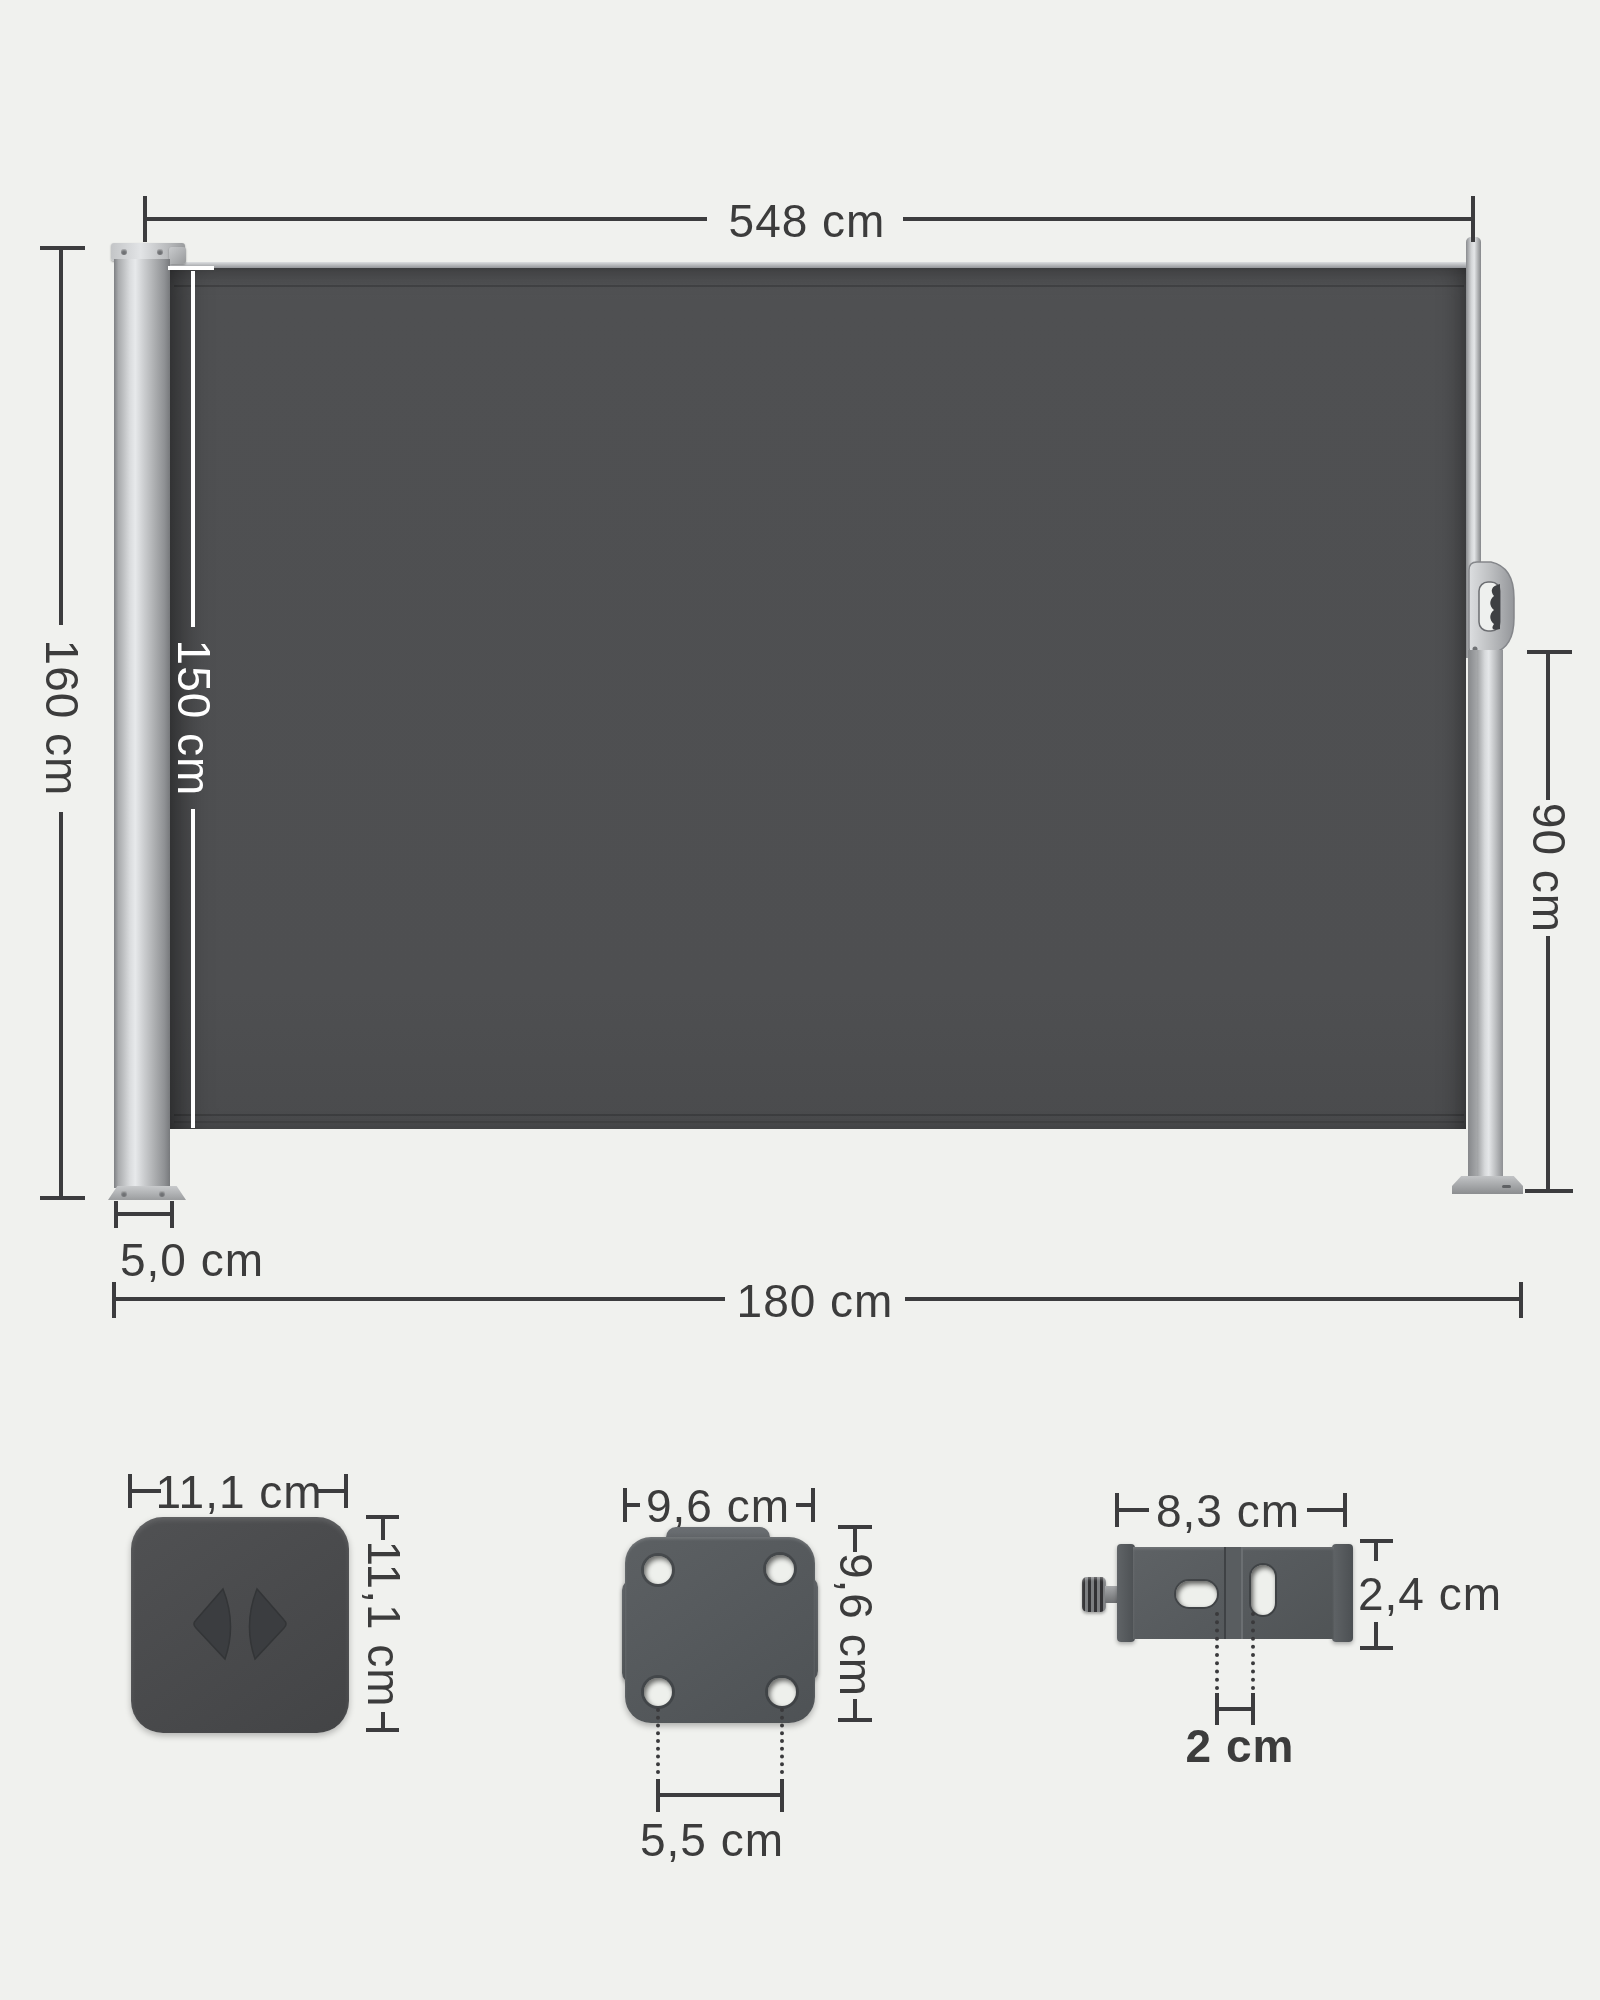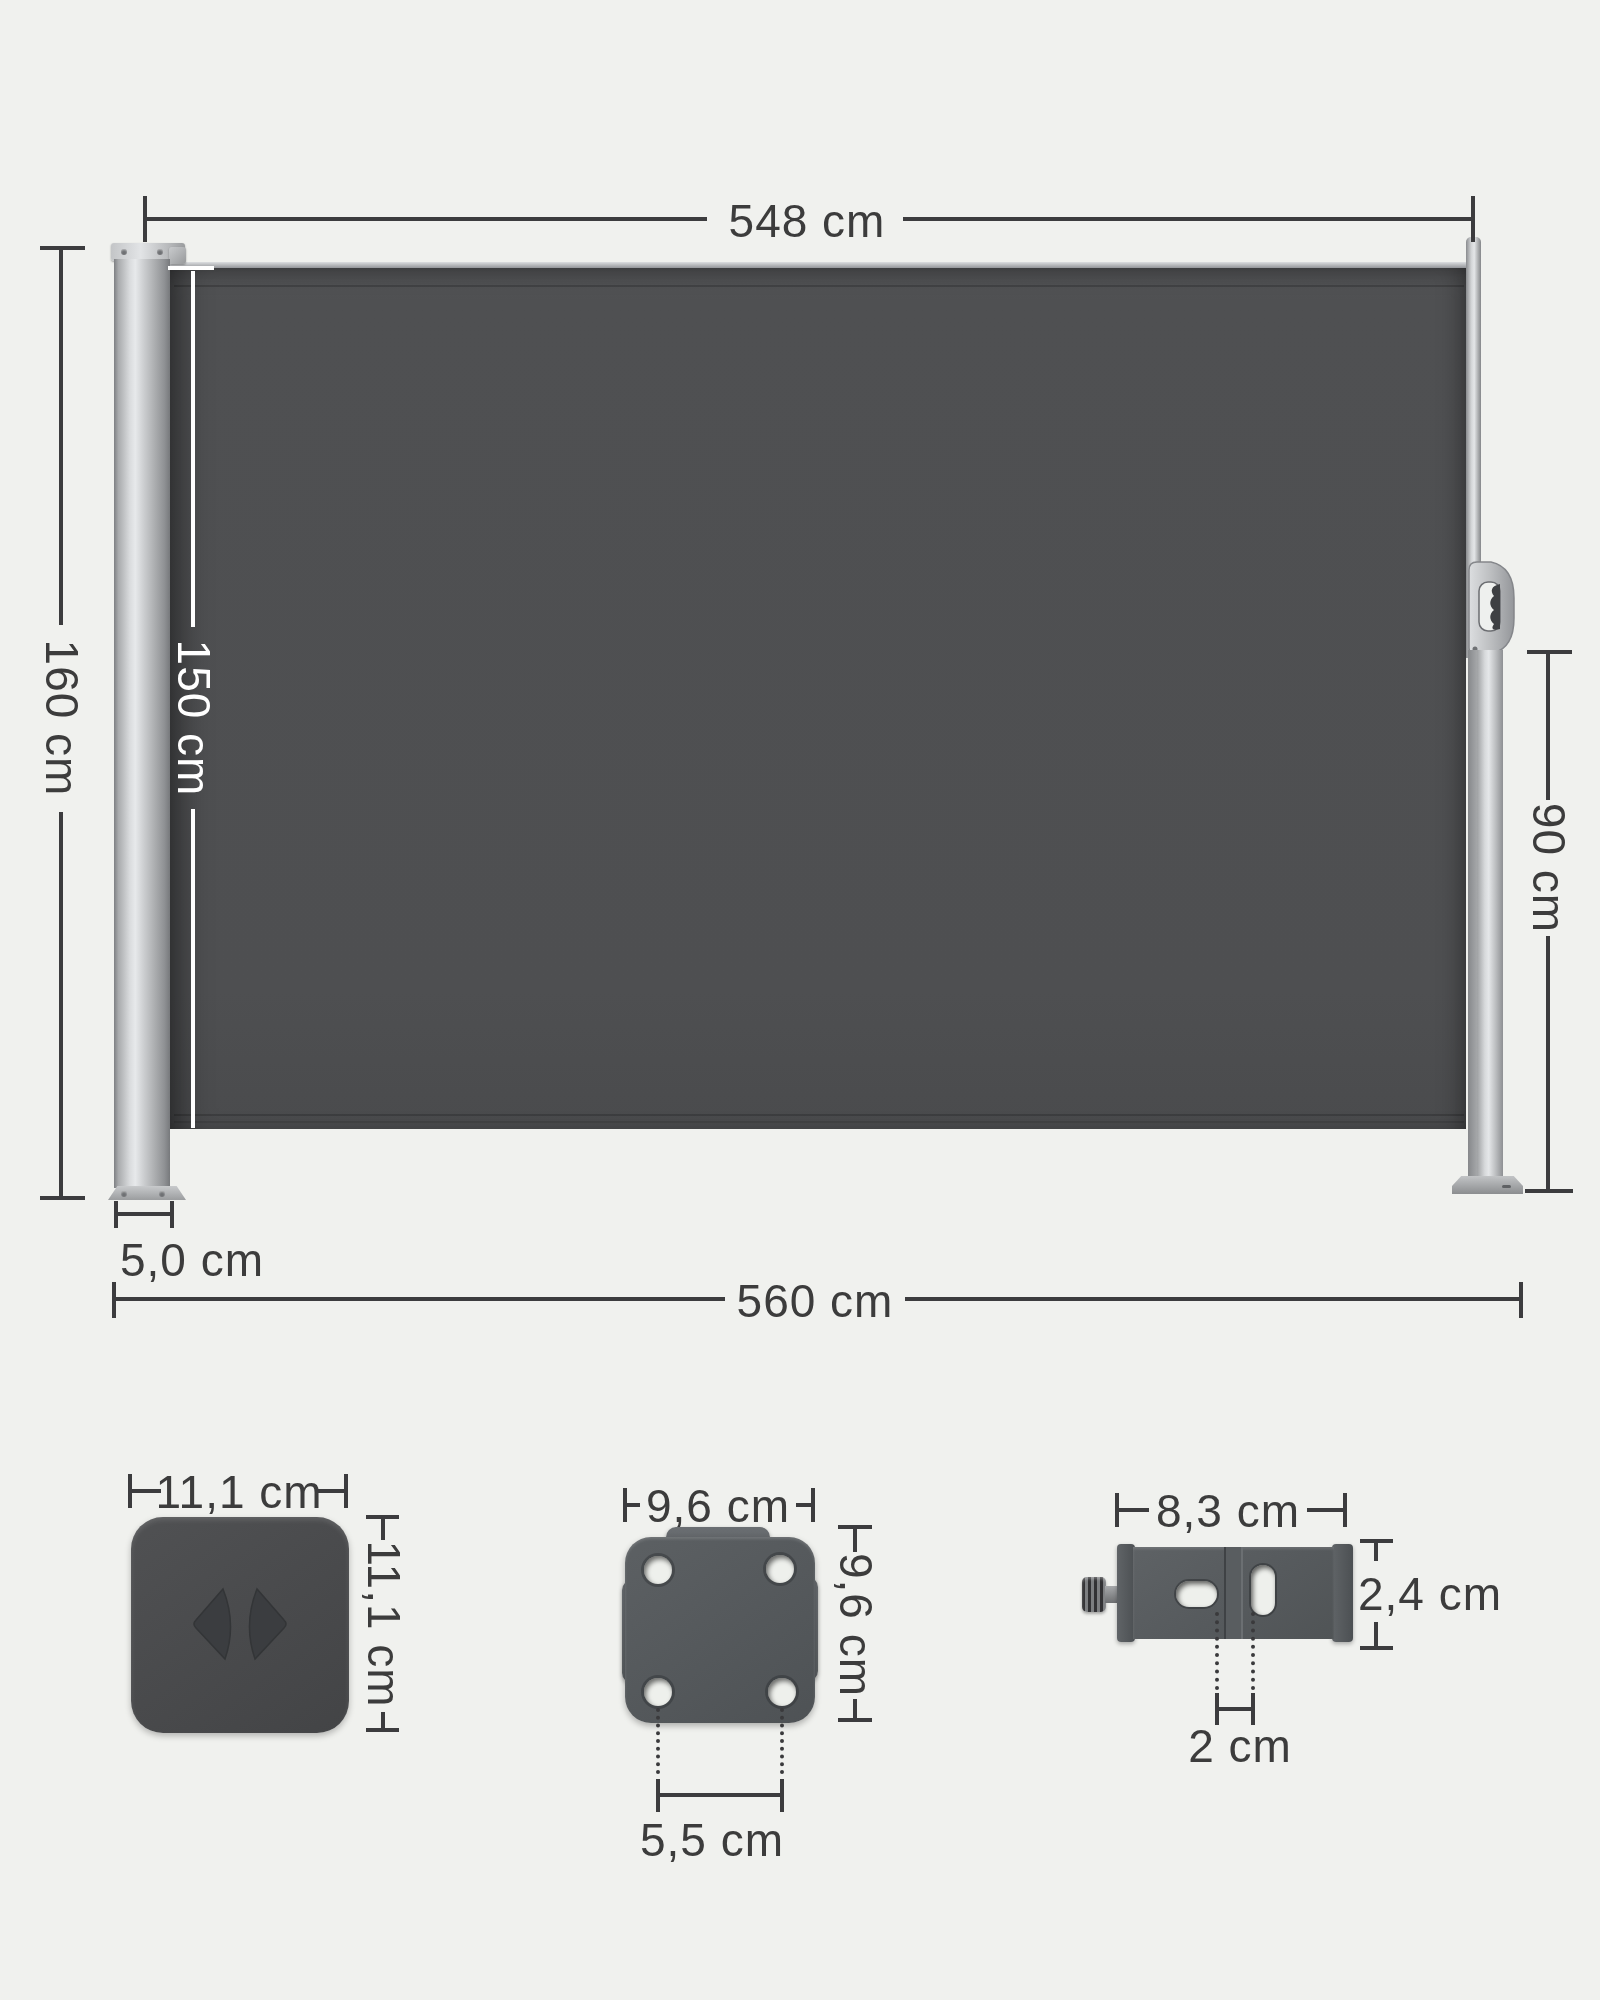--- a/index.html
+++ b/index.html
@@ -131,21 +131,21 @@
   <div>
     <div class="dl" style="left:114px;top:1201px;width:4px;height:27px;"></div>
     <div class="dl" style="left:117px;top:1212px;width:54px;height:4px;"></div>
     <div class="dl" style="left:170px;top:1201px;width:4px;height:27px;"></div>
     <span class="lbl" style="left:192px;top:1260px;">5,0 cm</span>
   </div>
 
   <div>
     <div class="dl" style="left:112px;top:1282px;width:4px;height:36px;"></div>
     <div class="dl" style="left:115px;top:1297px;width:610px;height:4px;"></div>
-    <span class="lbl" style="left:815px;top:1301px;">560 cm</span>
+    <span class="lbl" style="left:815px;top:1301px;">180 cm</span>
     <div class="dl" style="left:905px;top:1297px;width:616px;height:4px;"></div>
     <div class="dl" style="left:1519px;top:1282px;width:4px;height:36px;"></div>
   </div>
 
   <div>
 
     <div class="dl" style="left:128px;top:1474px;width:4px;height:34px;"></div>
     <div class="dl" style="left:132px;top:1489px;width:29px;height:4px;"></div>
     <span class="lbl" style="left:239px;top:1492px;">11,1 cm</span>
     <div class="dl" style="left:317px;top:1489px;width:29px;height:4px;"></div>
@@ -230,16 +230,16 @@
     <div class="dl" style="left:1374px;top:1543px;width:4px;height:18px;"></div>
     <span class="lbl" style="left:1430px;top:1594px;">2,4 cm</span>
     <div class="dl" style="left:1374px;top:1622px;width:4px;height:26px;"></div>
     <div class="dl" style="left:1360px;top:1646px;width:33px;height:4px;"></div>
 
     <div class="dot" style="left:1215px;top:1612px;height:78px;"></div>
     <div class="dot" style="left:1251px;top:1612px;height:78px;"></div>
     <div class="dl" style="left:1215px;top:1693px;width:4px;height:32px;"></div>
     <div class="dl" style="left:1218px;top:1707px;width:36px;height:4px;"></div>
     <div class="dl" style="left:1251px;top:1693px;width:4px;height:32px;"></div>
-    <span class="lbl" style="left:1240px;top:1746px;">2 cm</span>
+    <span class="lbl" style="left:1240px;top:1746px;font-weight:bold;">2 cm</span>
   </div>
 
 </div>
 
 </body></html>

